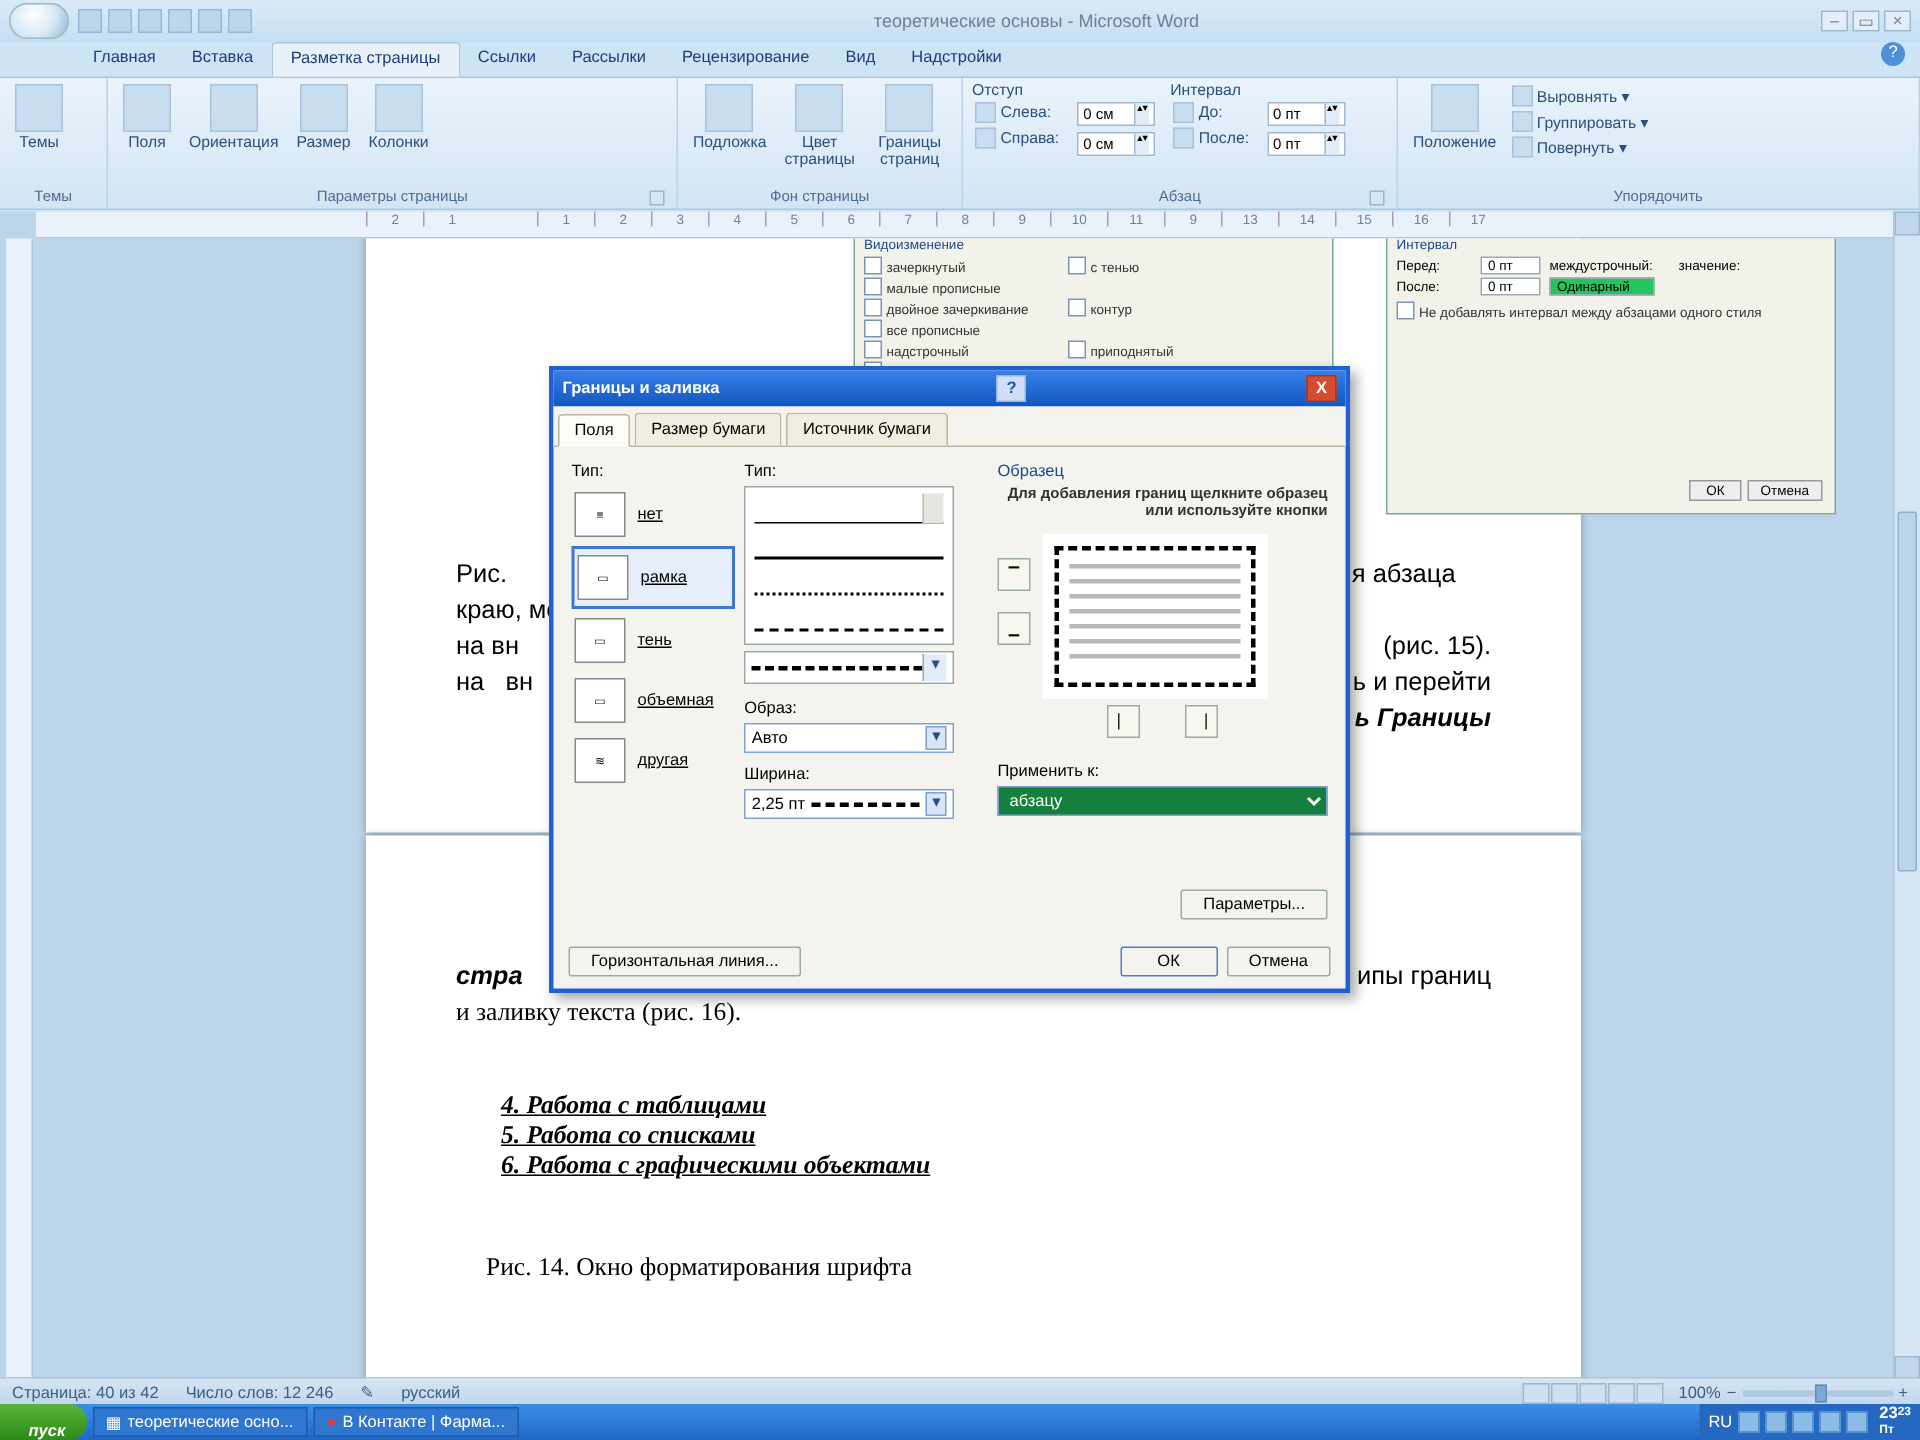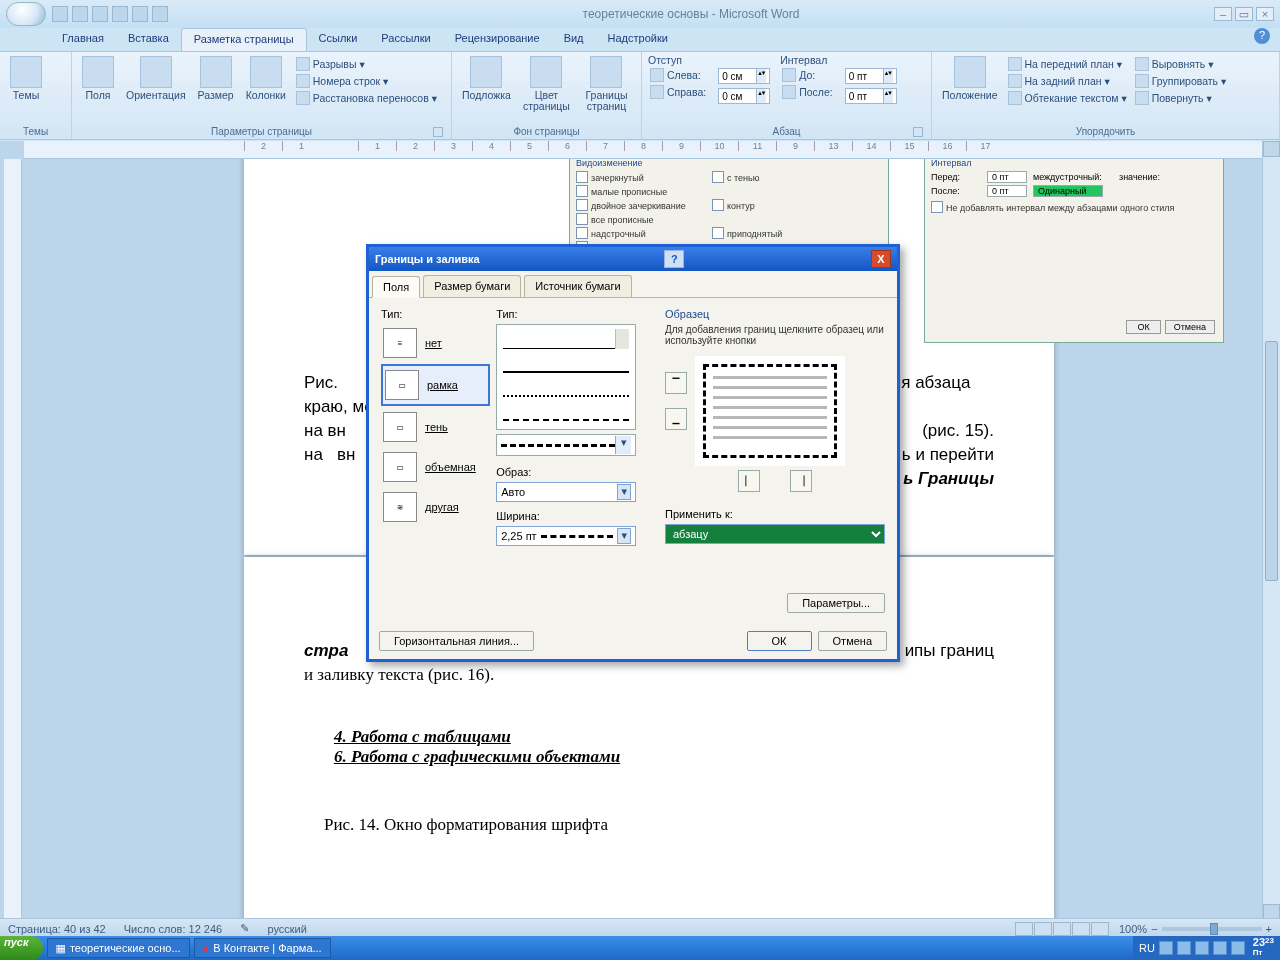--- a/index.html
+++ b/index.html
@@ -79,21 +79,21 @@
 .stylelist .solid { border-bottom:1px solid #000;}
 .stylelist .dashed { border-bottom:2px dashed #000;}
 .stylelist .sb { position:absolute; right:0; top:0; bottom:0; width:14px; background:#e6e6e0; border-left:1px solid #bcbcb0;}
 .stylesel { width:140px; height:22px; border:1px solid #9aa; background:#fff; margin-top:4px; display:flex; align-items:center; padding:0 4px;}
 .stylesel .dash { flex:1; border-bottom:3px dashed #000; height:0;}
 .stylesel .dd { width:16px; height:18px; border-left:1px solid #9aa; background:#e1ecf6; text-align:center; color:#2b4f7c;}
 .combo { width:140px; height:20px; border:1px solid #7ea3d4; background:#fff; display:flex; align-items:center; padding:0 4px; font-size:11px; margin-top:2px;}
 .combo .dd { margin-left:auto; width:14px; height:16px; background:#d8e5f4; border:1px solid #7ea3d4; text-align:center; line-height:13px; color:#2b4f7c;}
 .rightcol { flex:1; margin-left:10px;}
 .fieldset-lbl { color:#1b4a8f; font-size:11px; margin-bottom:4px;}
-.preview-hint { font-size:10px; text-align:left; color:#333; margin:2px 0 6px;}
+.preview-hint { font-size:10px; text-align:right; color:#333; margin:2px 0 6px;font-weight:bold;}
 .preview { display:flex; }
 .preview-side { display:flex; flex-direction:column; gap:14px; margin-top:20px;}
 .pbtn { width:22px; height:22px; border:1px solid #9aa; background:#f7f6ef; font-size:9px; display:flex;align-items:center;justify-content:center;}
 .preview-box { width:150px; height:110px; margin:4px 8px; background:#fff; position:relative;}
 .para-line { position:absolute; left:18px; right:18px; height:3px; background:#b7b7b7;}
 .preview-bottom { display:flex; gap:30px; justify-content:center; }
 .applyto { display:flex; flex-direction:column; margin-top:16px;}
 .applyto select { width:220px; height:20px; border:1px solid #7ea3d4; background:#15803d; color:#fff; font-size:11px; padding:0 3px;}
 .dlg-footer { position:absolute; bottom:8px; left:10px; right:10px; display:flex; align-items:flex-end;}
 .dlg-btn { border:1px solid #9aa; background:#f4f3ee; padding:3px 14px; font-size:11px; margin-left:6px; border-radius:2px;}
@@ -103,21 +103,21 @@
 .statusbar { position:absolute; left:0; right:0; bottom:22px; height:20px; background:linear-gradient(#d6e6f4,#bfd6ec); border-top:1px solid #a9c7df; display:flex; align-items:center; padding:0 8px; color:#3c5d85; font-size:11px;}
 .statusbar .sp { margin-right:18px; }
 .view-btns { margin-left:auto; display:flex; gap:1px;}
 .view-btns span { width:18px;height:14px; border:1px solid #9cb7d0; background:#cfe0f0;}
 .zoom { display:flex; align-items:center; gap:4px; margin-left:10px; color:#3c5d85;}
 .zoom-track { width:100px; height:4px; background:#aec8e0; position:relative;}
 .zoom-thumb { position:absolute; left:48px; top:-4px; width:8px; height:12px; background:#7daad4; border:1px solid #5f8bb5;}
 
 
 .taskbar { position:absolute; left:0; right:0; bottom:0; height:24px; background:linear-gradient(#3a8fe8,#1f68c8); display:flex; align-items:center; color:#fff; font-size:11px;}
-.start { height:24px; padding:0 14px 0 4px; background:linear-gradient(#5cb537,#2c8a1a); border-radius:0 12px 12px 0; display:flex; align-items:flex-start; font-style:italic; font-weight:bold;}
+.start { height:24px; padding:0 14px 0 19px; background:linear-gradient(#5cb537,#2c8a1a); border-radius:0 12px 12px 0; display:flex; align-items:flex-end; font-style:italic; font-weight:bold;}
 .task { height:20px; margin-left:4px; padding:0 8px; background:#2f76d1; border:1px solid #1b5aa8; display:flex; align-items:center; gap:4px; max-width:170px; overflow:hidden; white-space:nowrap;}
 .tray { margin-left:auto; display:flex; align-items:center; gap:4px; padding:0 6px; background:#2568c1; height:24px;}
 .tray .t { width:14px; height:14px; background:#8bbce8; border:1px solid #5792d0;}
 .clock { font-weight:bold; margin-left:4px;}
 .clock sup { font-size:8px; vertical-align:top;}
 </style>
 </head>
 <body>
 
 <div class="titlebar">
@@ -172,34 +172,20 @@
           <span>Ориентация</span>
         </div>
       <div class="bigbtn">
           <div class="ico"></div>
           <span>Размер</span>
         </div>
       <div class="bigbtn">
           <div class="ico"></div>
           <span>Колонки</span>
         </div>
-      <div class="col" style="margin-top:2px">
-        <div class="smallbtn">
-            <div class="ic"></div>
-            <span>Разрывы ▾</span>
-          </div>
-        <div class="smallbtn">
-            <div class="ic"></div>
-            <span>Номера строк ▾</span>
-          </div>
-        <div class="smallbtn">
-            <div class="ic"></div>
-            <span>Расстановка переносов ▾</span>
-          </div>
-      </div>
     </div>
     <div class="group-label"><span>Параметры страницы</span><div class="glauncher"></div></div>
   </div>
 
   <div class="group" style="width:190px">
     <div class="group-body">
       <div class="bigbtn">
           <div class="ico"></div>
           <span>Подложка</span>
         </div>
@@ -262,34 +248,20 @@
     </div>
     <div class="group-label"><span>Абзац</span><div class="glauncher"></div></div>
   </div>
 
   <div class="group" style="flex:1">
     <div class="group-body">
       <div class="bigbtn">
           <div class="ico"></div>
           <span>Положение</span>
         </div>
-      <div class="col" style="margin-top:2px">
-        <div class="smallbtn">
-            <div class="ic"></div>
-            <span>На передний план ▾</span>
-          </div>
-        <div class="smallbtn">
-            <div class="ic"></div>
-            <span>На задний план ▾</span>
-          </div>
-        <div class="smallbtn">
-            <div class="ic"></div>
-            <span>Обтекание текстом ▾</span>
-          </div>
-      </div>
       <div class="col" style="margin-top:2px">
         <div class="smallbtn">
             <div class="ic"></div>
             <span>Выровнять ▾</span>
           </div>
         <div class="smallbtn">
             <div class="ic"></div>
             <span>Группировать ▾</span>
           </div>
         <div class="smallbtn">
@@ -355,20 +327,21 @@
     </div>
 
     <div class="page2">
       <div class="doctext" style="display:flex;justify-content:space-between;margin-top:56px">
         <span><b>стра</b></span>
           <span>ипы границ</span>
       </div>
       <div class="doctext">и заливку текста (рис. 16).</div>
       <div style="height:40px"></div>
       <div class="listline">4.  Работа с таблицами</div>
+      <div class="listline">5.  Работа со списками</div>
       <div class="listline">6.  Работа с графическими объектами</div>
       <div style="height:46px"></div>
       <div class="doctext" style="margin-left:20px">Рис. 14. Окно форматирования шрифта</div>
     </div>
   </div>
 </div>
 <div class="scrollbar-v">
   <div class="sb-arrow"></div>
   <div class="sb-thumb"></div>
   <div class="sb-arrow" style="position:absolute;bottom:0;left:0;right:0"></div>

